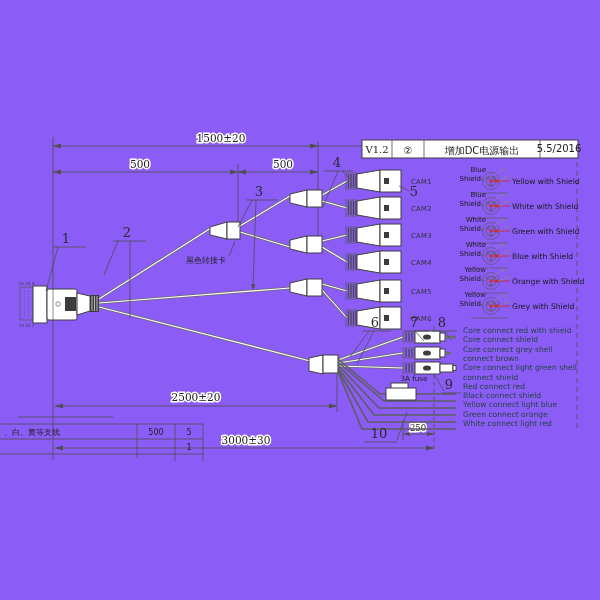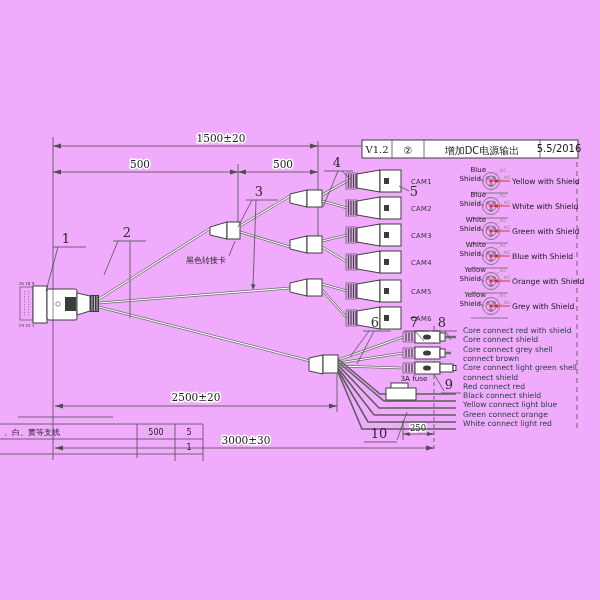--- a/index.html
+++ b/index.html
@@ -1,16 +1,16 @@
 <!DOCTYPE html>
 <html><head>
 <meta charset="utf-8">
 <style>
   html,body{margin:0;padding:0;background:#fff;}
-  #stage{position:relative;width:600px;height:600px;background:#f0abfc;overflow:hidden;
+  #stage{position:relative;width:600px;height:600px;background:#8b5cf6;overflow:hidden;
          font-family:"DejaVu Sans",sans-serif;}
   svg{display:block;}
   svg text{font-family:"DejaVu Sans",sans-serif;fill:#222;}
   .ln{stroke:#4f4f4f;stroke-width:.8;fill:none;}
   .thin{stroke:#5a5a5a;stroke-width:.7;fill:none;}
   .shape{stroke:#3f3f3f;stroke-width:1;fill:#fff;}
   .dark{fill:#3c3c3c;stroke:none;}
   .bar{stroke:#4a4a4a;stroke-width:1.3;}
   .cable{stroke:#6b6b6b;stroke-width:2.6;fill:none;}
   .core{stroke:#ffffff;stroke-width:1.1;fill:none;}

